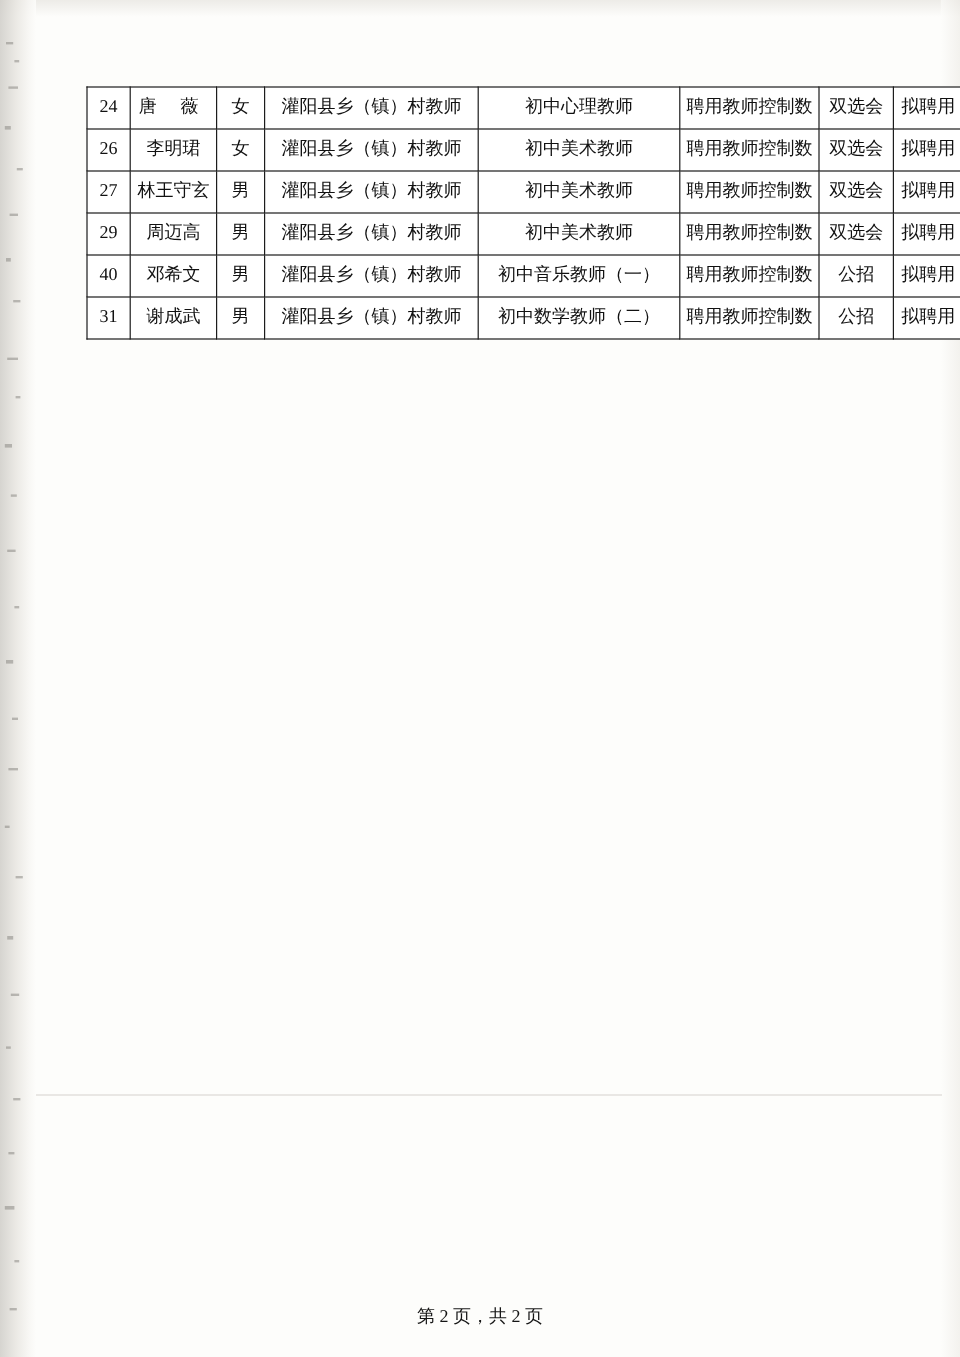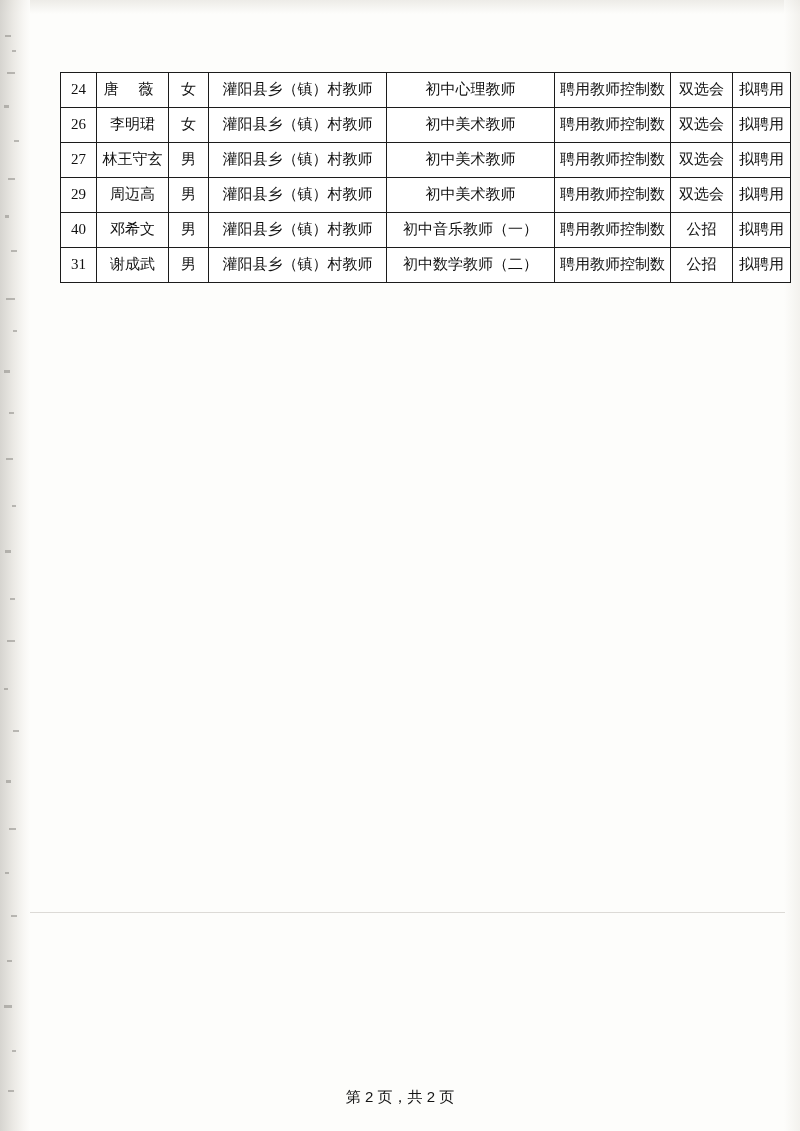--- a/index.html
+++ b/index.html
@@ -62,21 +62,21 @@
     top: 912px;
     width: 755px;
     height: 1px;
     background: #d8d6d1;
     opacity: 0.9;
   }
 
   
   .table-wrap {
     position: absolute;
-    left: 60px;
+    left: 72px;
     top: 72px;
     width: 686px;
   }
   table.roster {
     border-collapse: collapse;
     width: 686px;
     table-layout: fixed;
     background: #ffffff;
   }
   table.roster td {
@@ -106,21 +106,21 @@
   }
 
   .footer {
     position: absolute;
     left: 0;
     top: 1088px;
     width: 800px;
     text-align: center;
     font-size: 15px;
     color: #151515;
-    font-family: Liberation Sans, sans-serif;
+    font-family: Liberation Serif, serif;
   }
 </style>
 </head>
 <body>
 
 <div class="page">
   <div class="scan-top-band"></div>
   <div class="scan-left-band"></div>
   <div class="scan-right-band"></div>
 

